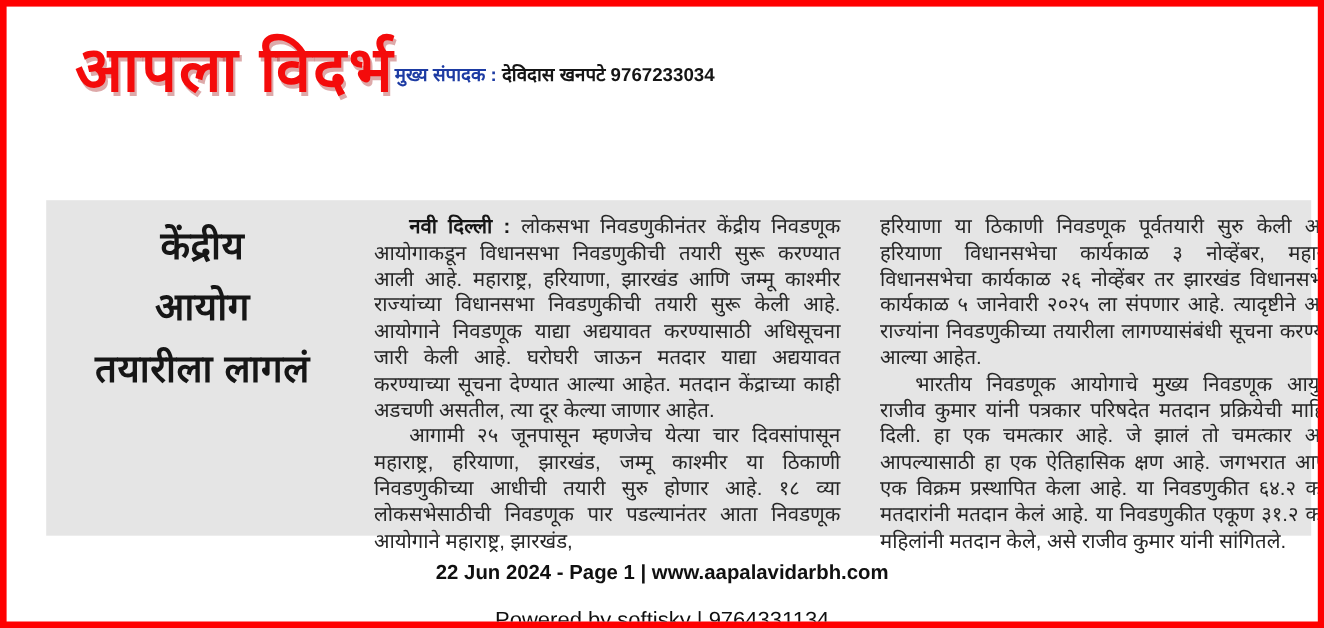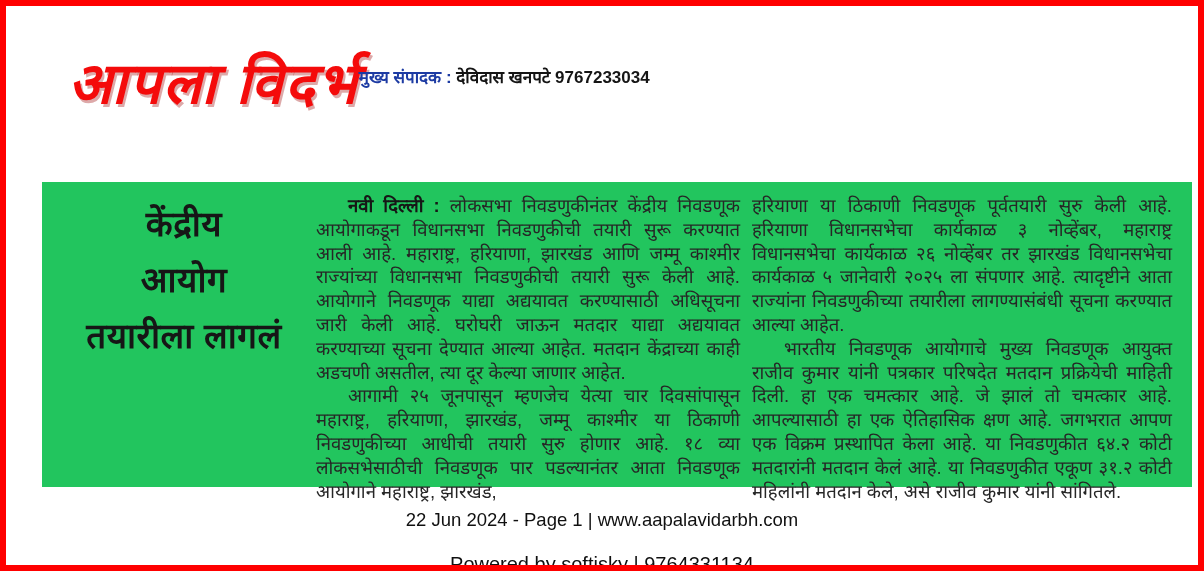--- a/index.html
+++ b/index.html
@@ -21,44 +21,44 @@
     display: flex; flex-direction: row; align-items: center;
     line-height: 1;
   }
   .tagline {
     position: relative; left: -76px;
     font-size: 28px; font-weight: bold;
     color: #1d3ba3;
     letter-spacing: 1px;
   }
   .paper-title {
-    margin-top: 19px;
+    margin-top: 0;
     font-size: 57px; font-weight: bold;
     color: #f40b0b;
     letter-spacing: 2px;
     text-shadow: 2px 3px 0 rgba(158, 8, 8, 0.35);
     line-height: 1.0;
-    font-style: italic;
   }
   .editor-line {
     margin-top: 7px;
     font-size: 17px; font-weight: bold;
     color: #111111;
   }
   .editor-label { color: #1d3ba3; }
   .editor-value { color: #151515; margin-top: 10px; }
 
   
   .article-box {
     position: absolute;
     left: 36px; top: 176px;
     width: 1150px; height: 305px;
-    background: #22c55e;
+    background: #e5e5e5;
     display: flex;
     padding: 12px 20px 0 22px;
+    gap: 24px;
   }
   .headline {
     flex: none;
     width: 240px;
     margin-top: 2px;
     text-align: center;
     font-size: 35px;
     font-weight: bold;
     color: #161616;
     line-height: 56px;
@@ -80,21 +80,21 @@
   .body-col p.indent { text-indent: 32px; }
   .dateline { font-weight: bold; color: #161616; }
 
   
   .page-footer {
     position: absolute;
     left: 0; right: 0; top: 503px;
     text-align: center;
     color: #101010;
   }
-  .footer-line-1 { font-size: 18.5px; }
+  .footer-line-1 { font-size: 18.5px; font-weight: bold; }
   .footer-line-2 { font-size: 20px; margin-top: 22px; }
 </style>
 </head>
 <body>
 
 <header class="masthead">
   <div class="tagline">दैनिक</div>
   <div class="paper-title">आपला विदर्भ</div>
   <div class="editor-line">
     <span class="editor-label">मुख्य संपादक :</span>

